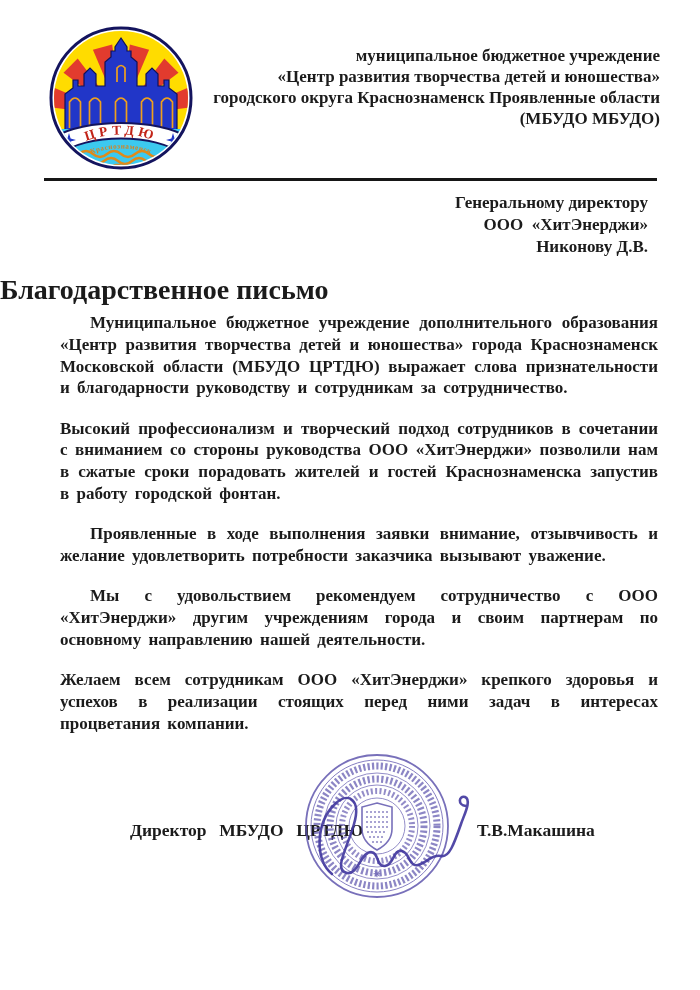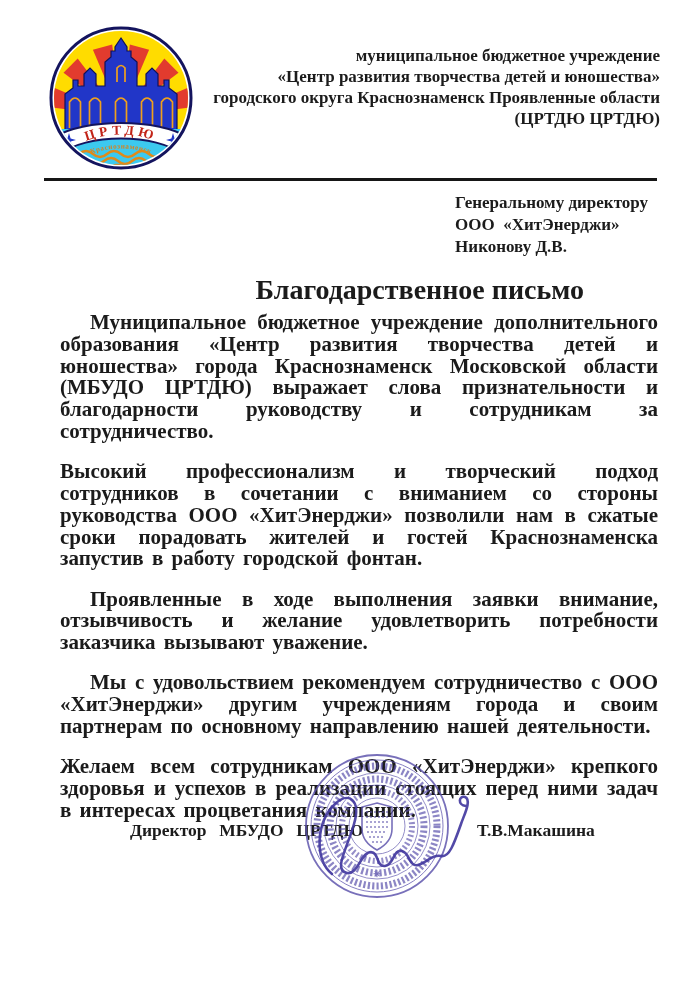--- a/index.html
+++ b/index.html
@@ -7,29 +7,29 @@
     position:relative;width:700px;height:990px;margin:0 auto;background:#ffffff;
     font-family:"Liberation Serif","DejaVu Serif",serif;font-weight:bold;color:#1b1b1b;
     overflow:hidden;
   }
   
   .logo{position:absolute;left:49px;top:26px;width:144px;height:144px;}
   .org-block{position:absolute;left:200px;top:45px;width:460px;text-align:right;
     font-size:17px;line-height:21px;}
   .rule{position:absolute;left:44px;top:178px;width:613px;height:3px;background:#161616;}
   
-  .recipient{position:absolute;top:192px;right:52px;text-align:left;
+  .recipient{position:absolute;top:192px;right:52px;text-align:right;
     font-size:17px;line-height:22px;}
   .recipient div{white-space:pre;}
   
-  .title{position:absolute;left:0;top:272px;width:584px;margin:0;text-align:right;
+  .title{position:absolute;left:0;top:272px;width:584px;margin:0;text-align:left;
     font-size:28px;line-height:36px;font-weight:bold;}
   
   .body{position:absolute;left:60px;top:312px;width:598px;
-    font-size:21px;line-height:21.8px;text-align:justify;word-spacing:3px;}
+    font-size:17px;line-height:21.8px;text-align:justify;word-spacing:3px;}
   .body p{margin:0 0 18.4px 0;}
   .body p.indent{text-indent:30px;}
   
   .sign-role{position:absolute;left:118px;top:820px;font-size:17.5px;word-spacing:2px;white-space:pre;margin-left:12px;}
   .sign-name{position:absolute;left:477px;top:820px;font-size:17.5px;}
   .stamp{position:absolute;left:302px;top:751px;width:150px;height:150px;opacity:.82;}
   .autograph{position:absolute;left:308px;top:772px;width:170px;height:115px;}
   .logo-acronym-text{font-family:"Liberation Serif","DejaVu Serif",serif;font-weight:bold;
     font-size:13.5px;letter-spacing:4px;fill:#c22418;}
   .logo-city-text{font-family:"Liberation Serif","DejaVu Serif",serif;font-weight:bold;
@@ -94,21 +94,21 @@
         <path d="M27 135 q 7 -6 14 0 t 14 0 t 14 0 t 14 0 t 14 0 t 14 0"></path>
         <path d="M33 142 q 7 -6 14 0 t 14 0 t 14 0 t 14 0 t 14 0"></path>
       </g>
     </g>
   </svg>
 
   <div class="org-block">
     <div>муниципальное бюджетное учреждение</div>
     <div>«Центр развития творчества детей и юношества»</div>
     <div>городского округа Краснознаменск Проявленные области</div>
-    <div>(ЦРТДЮ ЦРТДЮ)</div>
+    <div>(МБУДО МБУДО)</div>
   </div>
 
   <div class="rule"></div>
 
   <div class="recipient">
     <div>Генеральному директору</div>
     <div>ООО  «ХитЭнерджи»</div>
     <div>Никонову Д.В.</div>
   </div>
 

